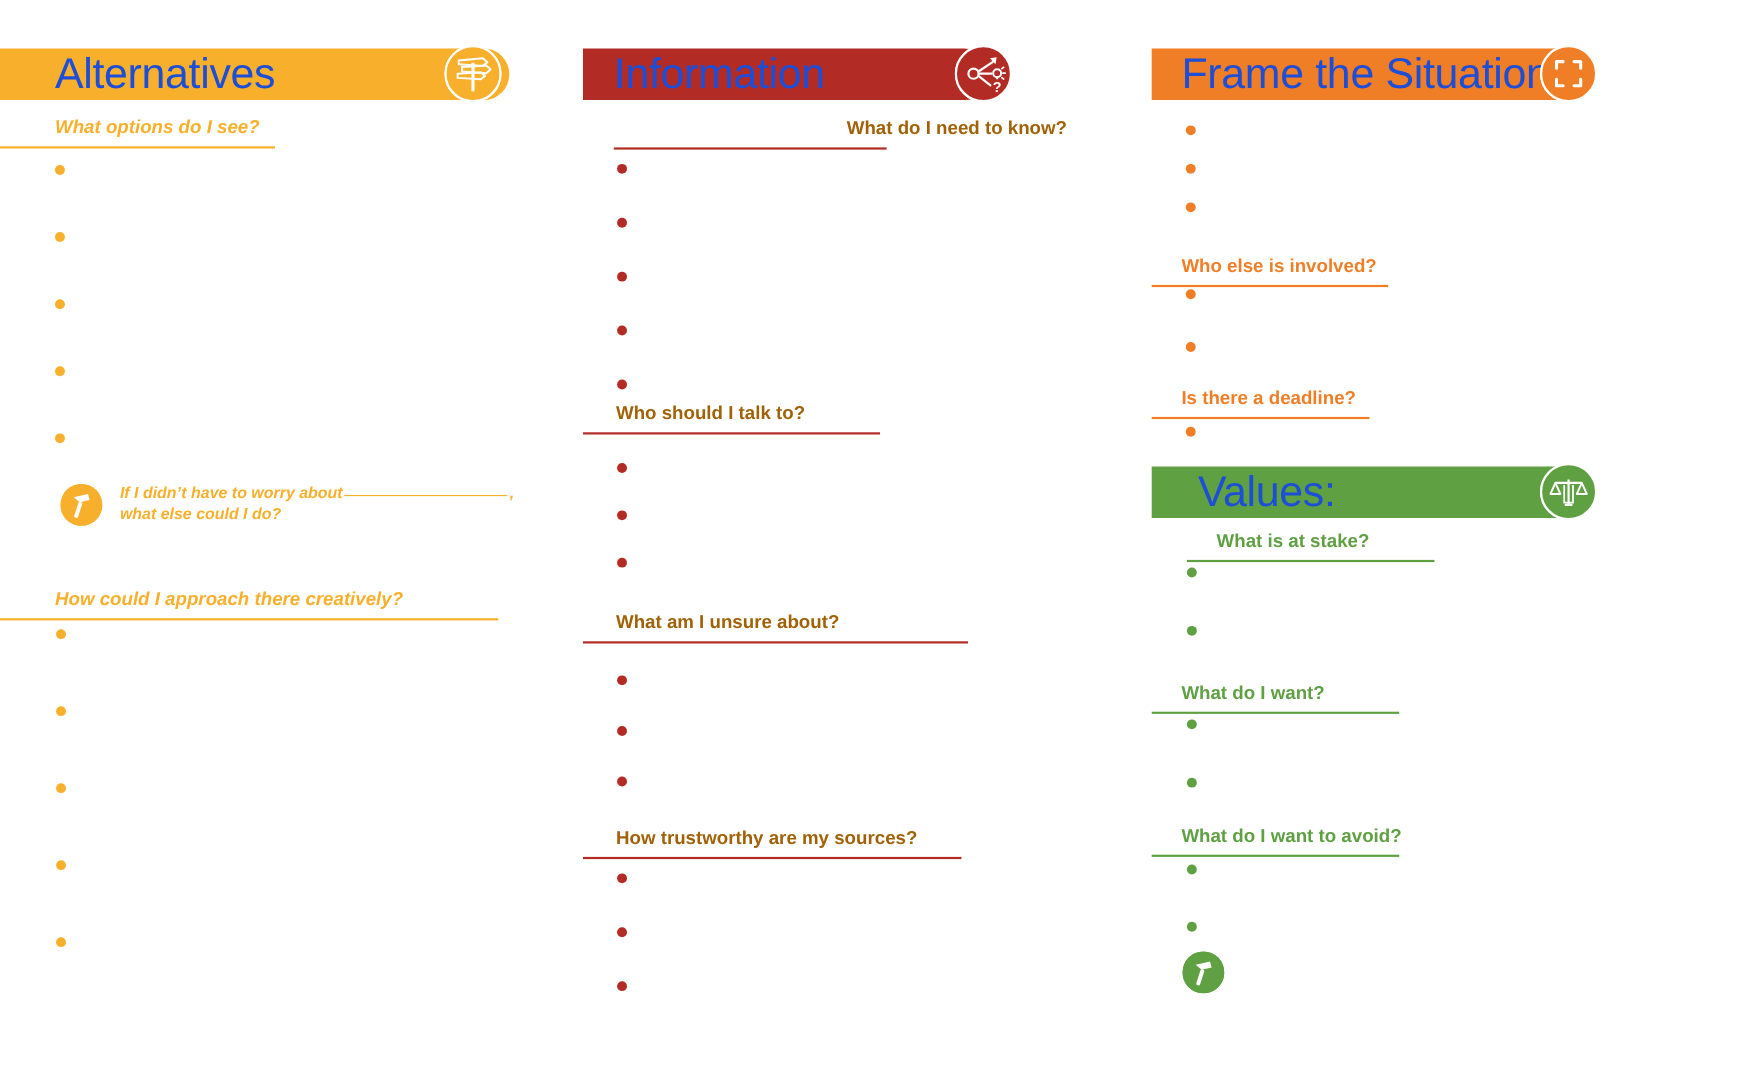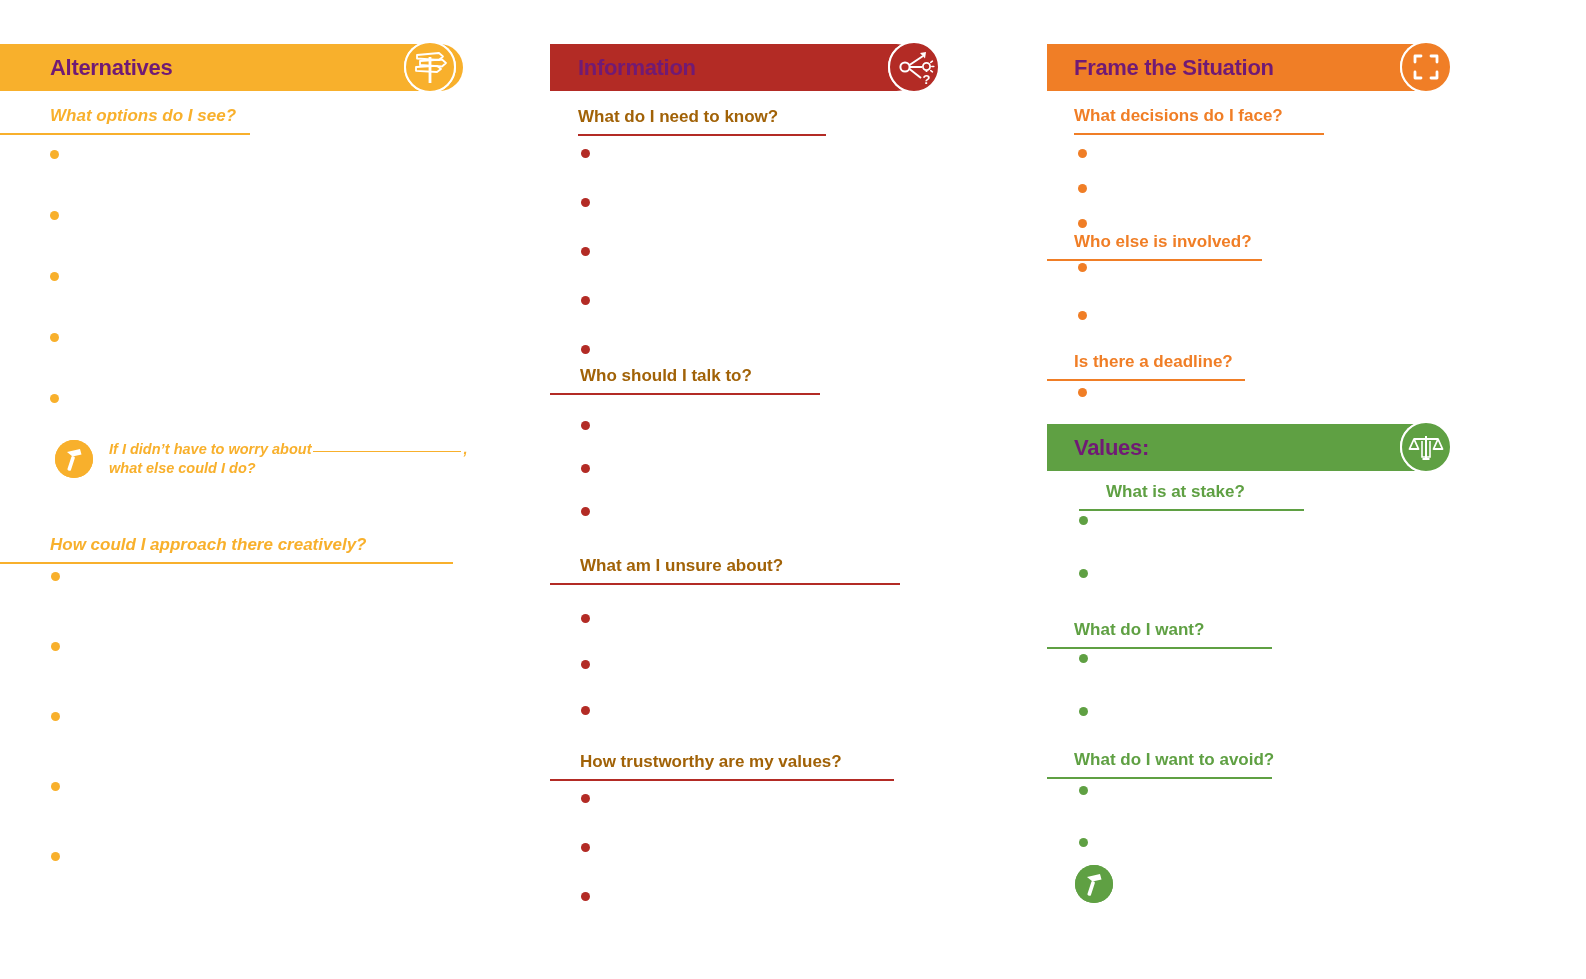--- a/index.html
+++ b/index.html
@@ -13,41 +13,41 @@
   .page {
     position: relative;
     width: 1586px;
     height: 979px;
     background: #ffffff;
   }
 
   
   .col { position: absolute; top: 0; }
   #col-alternatives { left: 0px;    width: 500px; }
-  #col-information  { left: 550px;  width: 440px; }
+  #col-information  { left: 530px;  width: 440px; text-align: right; }
   #col-frame        { left: 1047px; width: 500px; }
 
   
   .bar {
     position: relative;
     height: 47px;
     display: flex;
     align-items: center;
   }
   .bar-fill {
     position: absolute;
     top: 0; bottom: 0;
     left: 0;
     border-radius: 0 24px 24px 0;
   }
   .bar-title {
     position: relative;
-    color: #701a75;
-    font-size: 22px;
-    font-weight: bold;
+    color: #1d4ed8;
+    font-size: 39px;
+    font-weight: normal;
     letter-spacing: -0.3px;
     line-height: 47px;
     white-space: nowrap;
   }
   .bar-icon {
     position: absolute;
     width: 52px; height: 52px;
     border-radius: 50%;
     background: #ffffff;
     display: flex;
@@ -217,21 +217,21 @@
       <span>What am I unsure about?</span>
       <div class="rule bg-red" style="width:350px; bottom:-9px; left:-30px;"></div>
     </div>
     <div class="bullets" style="position:absolute; left:0; top:582px; height:140px;">
       <div class="bullet bg-red" style="left:31px; top:32px;"></div>
       <div class="bullet bg-red" style="left:31px; top:78px;"></div>
       <div class="bullet bg-red" style="left:31px; top:124px;"></div>
     </div>
 
     <div class="subhead c-red" style="position:absolute; left:30px; top:752px;">
-      <span>How trustworthy are my values?</span>
+      <span>How trustworthy are my sources?</span>
       <div class="rule bg-red" style="width:344px; bottom:-9px; left:-30px;"></div>
     </div>
     <div class="bullets" style="position:absolute; left:0; top:778px; height:140px;">
       <div class="bullet bg-red" style="left:31px; top:16px;"></div>
       <div class="bullet bg-red" style="left:31px; top:65px;"></div>
       <div class="bullet bg-red" style="left:31px; top:114px;"></div>
     </div>
   </div>
 
   <div class="col" id="col-frame">
@@ -243,24 +243,20 @@
         <svg width="52" height="52" viewBox="0 0 52 52">
           <circle cx="26" cy="26" r="25" fill="#F07E26" stroke="#ffffff" stroke-width="2"></circle>
           <path d="M15 21 L15 15 L21 15" fill="none" stroke="#ffffff" stroke-width="2.8" stroke-linecap="round" stroke-linejoin="round"></path>
           <path d="M31 15 L37 15 L37 21" fill="none" stroke="#ffffff" stroke-width="2.8" stroke-linecap="round" stroke-linejoin="round"></path>
           <path d="M37 31 L37 37 L31 37" fill="none" stroke="#ffffff" stroke-width="2.8" stroke-linecap="round" stroke-linejoin="round"></path>
           <path d="M21 37 L15 37 L15 31" fill="none" stroke="#ffffff" stroke-width="2.8" stroke-linecap="round" stroke-linejoin="round"></path>
         </svg>
       </div>
     </div>
 
-    <div class="subhead c-orange" style="margin-top:15px; margin-left:27px;">
-      <span>What decisions do I face?</span>
-      <div class="rule bg-orange" style="width:250px; bottom:-9px; left:0px;"></div>
-    </div>
     <div class="bullets" style="height:118px;">
       <div class="bullet bg-orange" style="left:31px; top:23px;"></div>
       <div class="bullet bg-orange" style="left:31px; top:58px;"></div>
       <div class="bullet bg-orange" style="left:31px; top:93px;"></div>
     </div>
 
     <div class="subhead c-orange" style="position:absolute; left:27px; top:232px;">
       <span>Who else is involved?</span>
       <div class="rule bg-orange" style="width:215px; bottom:-9px; left:-27px;"></div>
     </div>
@@ -272,21 +268,21 @@
     <div class="subhead c-orange" style="position:absolute; left:27px; top:352px;">
       <span>Is there a deadline?</span>
       <div class="rule bg-orange" style="width:198px; bottom:-9px; left:-27px;"></div>
     </div>
     <div class="bullets" style="position:absolute; left:0; top:378px; height:45px;">
       <div class="bullet bg-orange" style="left:31px; top:10px;"></div>
     </div>
 
     <div class="bar" style="position:absolute; left:0; top:424px;">
       <div class="bar-fill bg-green" style="width:400px;"></div>
-      <div class="bar-title" style="margin-left:27px;">Values:</div>
+      <div class="bar-title" style="margin-left:42px;">Values:</div>
       <div class="bar-icon" style="left:353px;">
         <svg width="52" height="52" viewBox="0 0 52 52">
           <circle cx="26" cy="26" r="25" fill="#5FA043" stroke="#ffffff" stroke-width="2"></circle>
           <path d="M26 15 L26 38" stroke="#ffffff" stroke-width="2" fill="none"></path>
           <path d="M14 18 L38 18" stroke="#ffffff" stroke-width="2" fill="none"></path>
           <path d="M22.5 38 L29.5 38" stroke="#ffffff" stroke-width="2" fill="none"></path>
           <path d="M14 18 L9.5 28 L18.5 28 Z" fill="none" stroke="#ffffff" stroke-width="1.8" stroke-linejoin="round"></path>
           <path d="M38 18 L33.5 28 L42.5 28 Z" fill="none" stroke="#ffffff" stroke-width="1.8" stroke-linejoin="round"></path>
           <path d="M22 20 L22 36 L30 36 L30 20" fill="none" stroke="#ffffff" stroke-width="1.6"></path>
         </svg>

